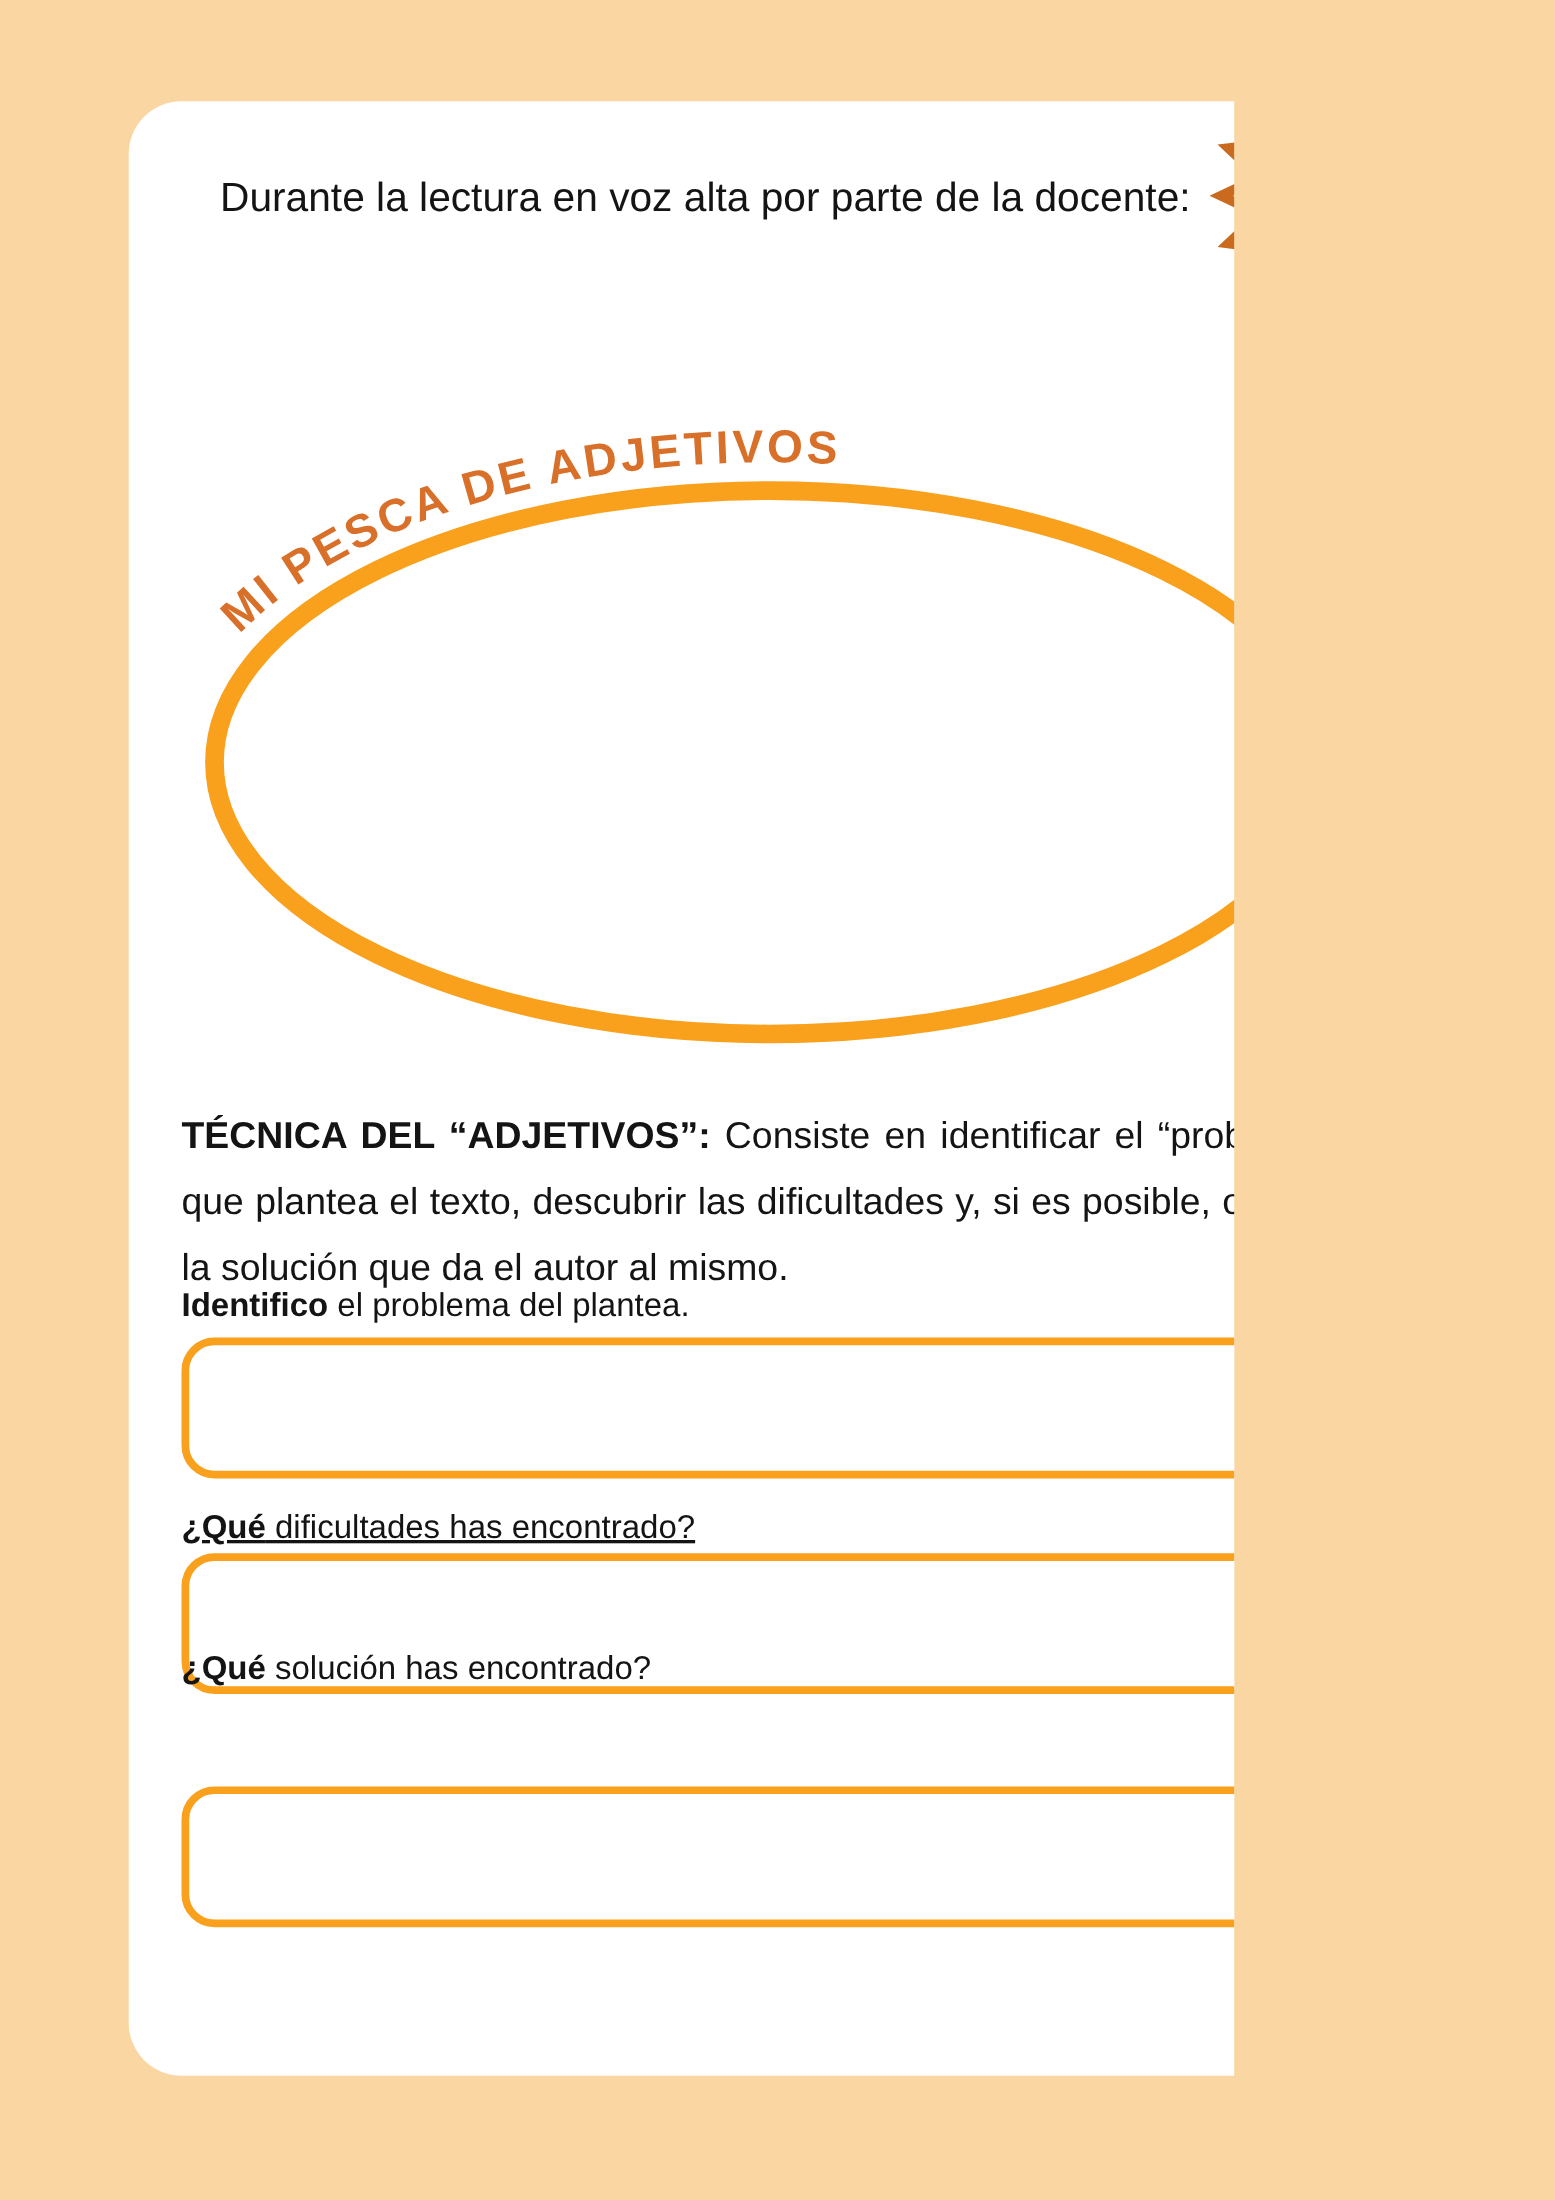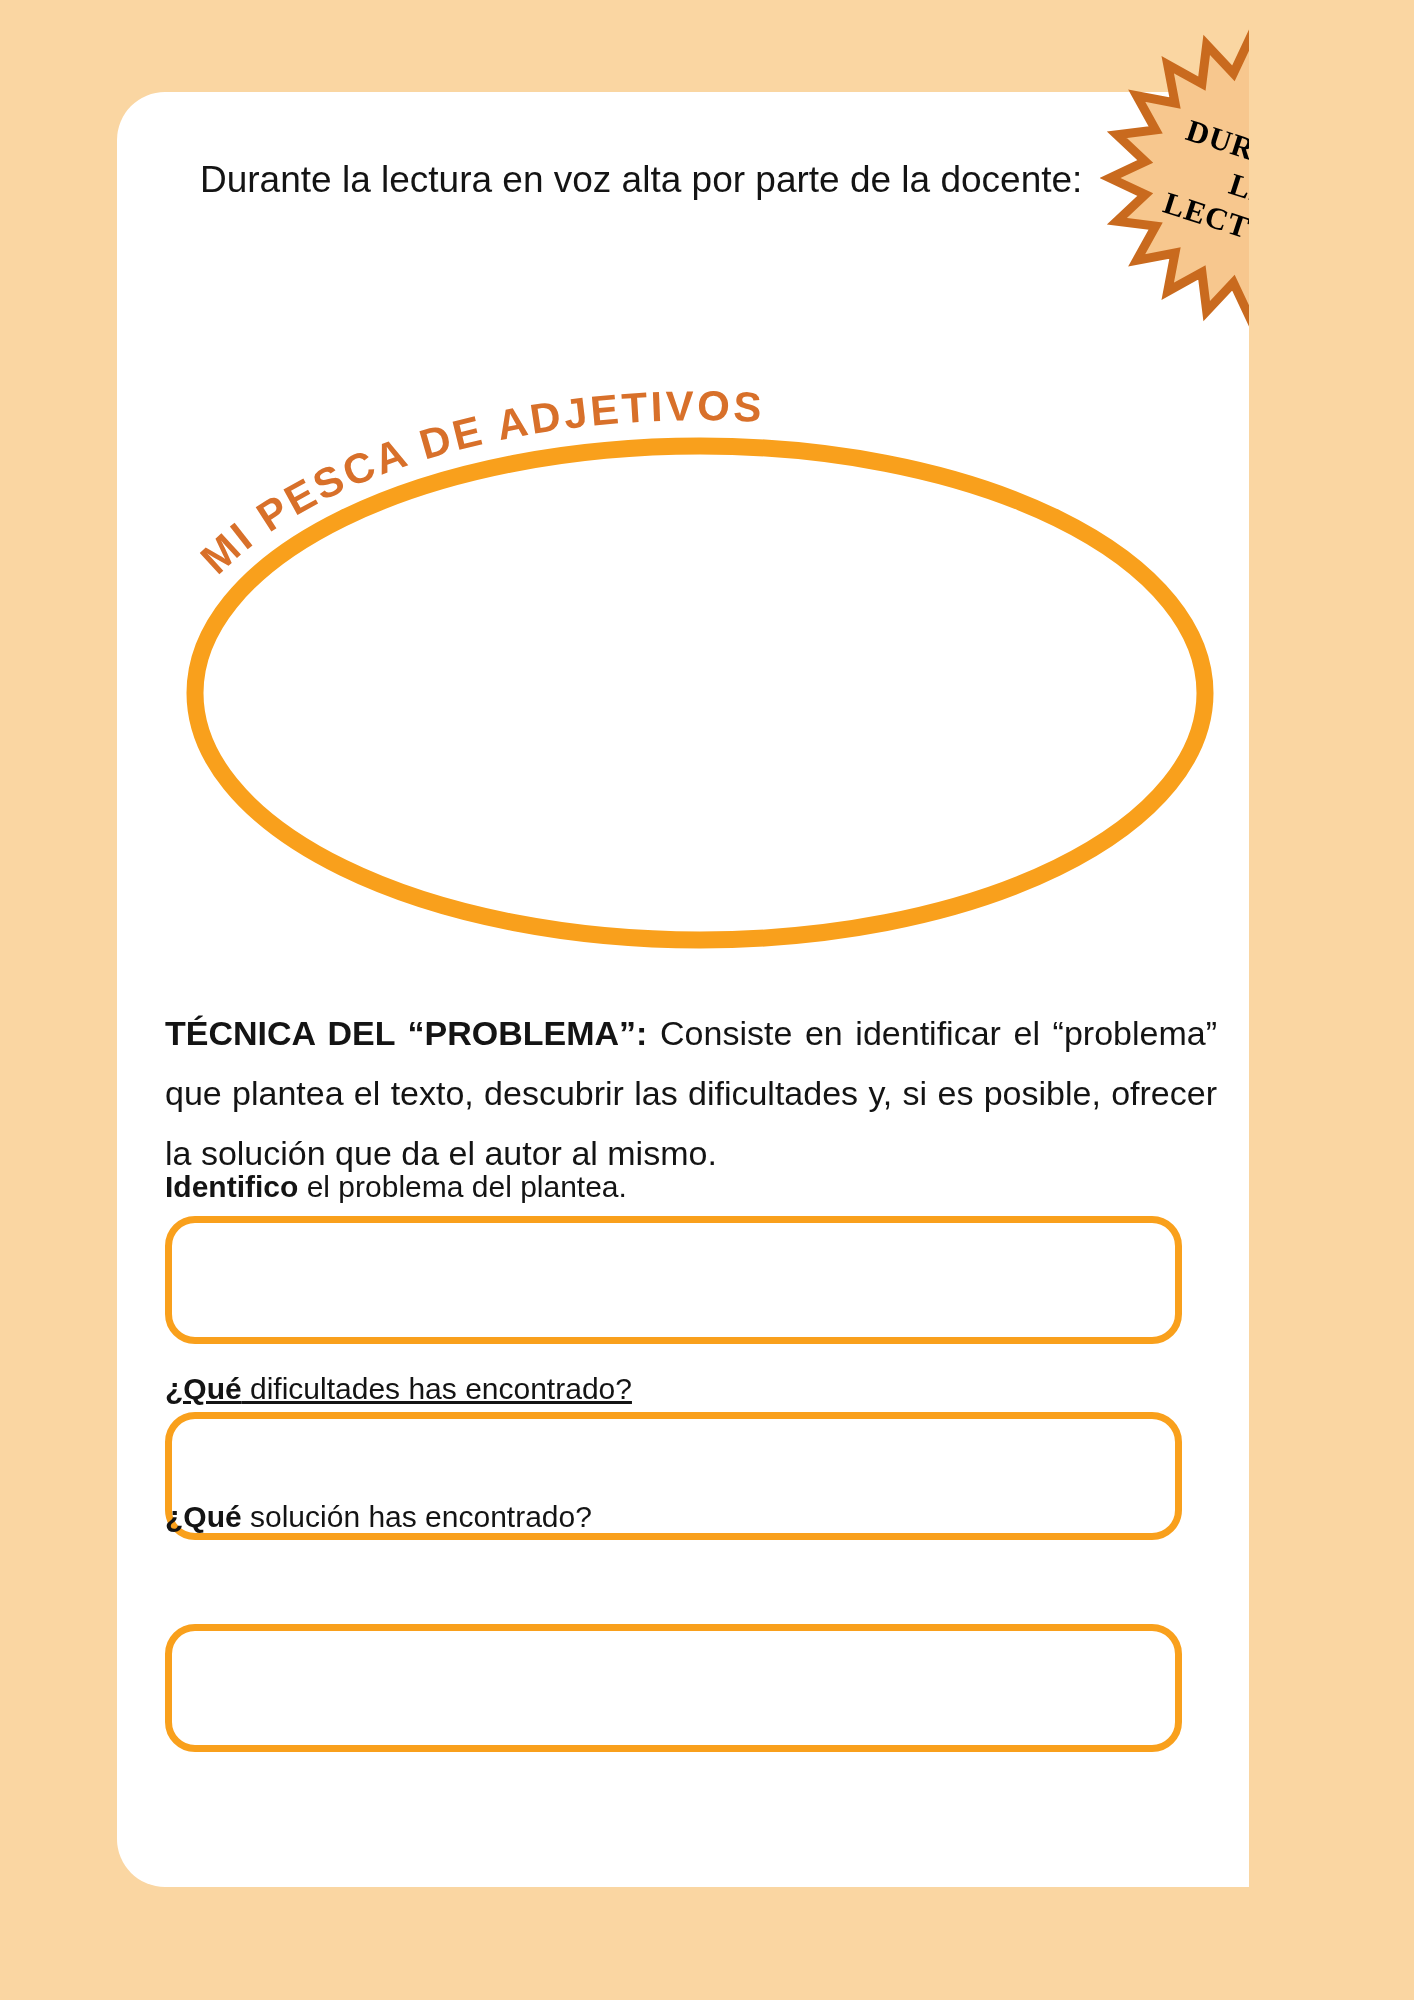--- a/index.html
+++ b/index.html
@@ -1,16 +1,16 @@
 <!DOCTYPE html>
 <html style="--page-bg: #FAD6A2; --card-bg: #FFFFFF; --accent: #F9A01C; --accent-dark: #C96A1E; --badge-fill: #F7C78E; --curved-text: #D8702A; --ink: #141414;"><head>
 <meta charset="utf-8">
 <style>
   html,body{margin:0;padding:0;background:var(--page-bg,#FAD6A2);}
-  .page{position:relative;width:1249px;height:2000px;background:var(--page-bg,#FAD6A2);
+  .page{position:relative;width:1122px;height:2000px;background:var(--page-bg,#FAD6A2);
         font-family:"Liberation Sans",sans-serif;color:var(--ink,#141414);overflow:hidden;}
   .card{position:absolute;left:117px;top:92px;width:1180px;height:1795px;
         background:var(--card-bg,#FFFFFF);border-radius:48px;}
   .title{position:absolute;left:200px;top:158px;font-size:37px;line-height:44px;
          color:var(--ink,#141414);}
   .badge{position:absolute;left:1100px;top:28px;width:300px;height:300px;}
   .badge svg{display:block;width:100%;height:100%;}
   .sb{fill:var(--badge-fill,#F7C78E);stroke:var(--accent-dark,#C96A1E);stroke-width:9px;stroke-linejoin:miter;}
   .badge-text text{font-family:"Liberation Serif",serif;font-weight:bold;font-size:31px;
                    letter-spacing:1px;fill:#000;text-anchor:middle;}
@@ -57,21 +57,21 @@
 
 
   <div class="fishing">
     <svg viewBox="0 0 1250 660" xmlns="http://www.w3.org/2000/svg" xmlns:xlink="http://www.w3.org/1999/xlink">
       <path id="arcpath" d="M 111 274 A 540 285 0 0 1 802 131" fill="none"></path>
       <ellipse class="pond" cx="600" cy="383" rx="505" ry="247"></ellipse>
       <text class="curved"><textPath href="#arcpath" xlink:href="#arcpath" startOffset="10">MI PESCA DE ADJETIVOS</textPath></text>
     </svg>
   </div>
 
-  <p class="para technique"><span class="lead">TÉCNICA DEL “PROBLEMA”:</span><span> Consiste en identificar el “problema” que plantea el texto, descubrir las dificultades y, si es posible, ofrecer la solución que da el autor al mismo.</span></p>
+  <p class="para technique"><span class="lead">TÉCNICA DEL “ADJETIVOS”:</span><span> Consiste en identificar el “problema” que plantea el texto, descubrir las dificultades y, si es posible, ofrecer la solución que da el autor al mismo.</span></p>
 
   <div class="qlabel q1"><span class="lead">Identifico</span><span> el problema del plantea.</span></div>
   <div class="answer-box box1"></div>
 
   <div class="qlabel q2"><span class="lead">¿Qué</span><span> dificultades has encontrado?</span></div>
   <div class="answer-box box2"></div>
 
   <div class="qlabel q3"><span class="lead">¿Qué</span><span> solución has encontrado?</span></div>
   <div class="answer-box box3"></div>
 

